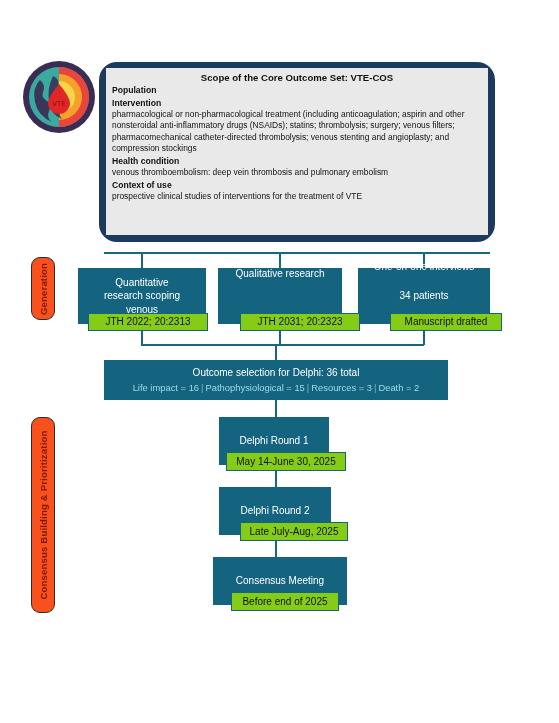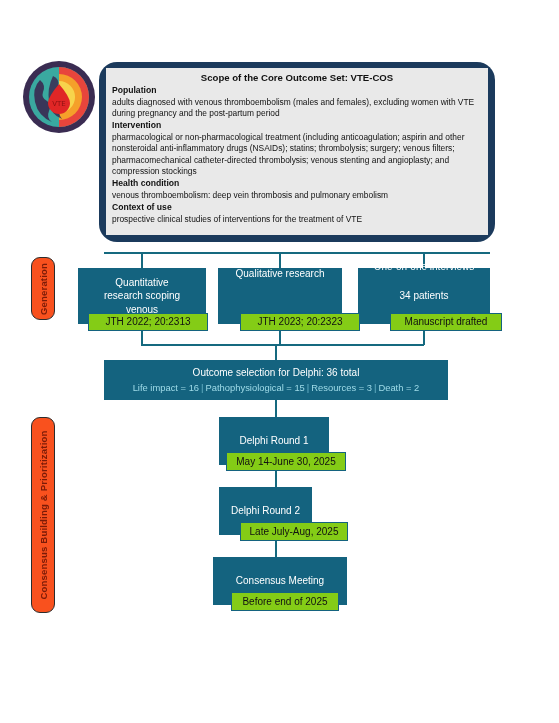--- a/index.html
+++ b/index.html
@@ -128,21 +128,21 @@
   #box-inter { left: 358px; top: 268px; width: 132px; height: 56px; gap: 16px; }
 
   #box-outcome {
     left: 104px; top: 360px; width: 344px; height: 40px;
     font-size: 10px; line-height: 15px;
   }
   #box-outcome .ln2 { color: #9fdbe8; font-size: 9.4px; }
   #box-outcome .sep { color: #6fb9cc; padding: 0 2px; }
 
   #box-round1 { left: 219px; top: 417px; width: 110px; height: 48px; }
-  #box-round2 { left: 219px; top: 487px; width: 93px; height: 48px; }
+  #box-round2 { left: 219px; top: 487px; width: 112px; height: 48px; }
   #box-meeting{ left: 213px; top: 557px; width: 134px; height: 48px; }
 
   
   .cap {
     position: absolute;
     background: #84cc16;
     border: 1.4px solid #14637f;
     box-sizing: border-box;
     color: #111;
     font-size: 10px;
@@ -175,21 +175,20 @@
     <path d="M33 18 q7 3 5 10 q-2 7 3 11 q4 4 0 10 q-4 6 1 12 q-11 -4 -13 -17 q-2 -14 4 -26 Z" fill="#3a2c52" opacity="0.85"></path>
     <path d="M39 26 q11 13 11 19 a11 11 0 0 1 -22 0 q0 -6 11 -19 Z" fill="#e02626"></path>
     <text x="39" y="48" fill="#8c1111" font-size="7" font-family="DejaVu Sans, sans-serif" text-anchor="middle">VTE</text>
   </svg>
 
   <div id="scope-box">
     <div id="scope-inner">
       <div id="scope-title">Scope of the Core Outcome Set: VTE-COS</div>
 
       <div class="scope-head">Population</div>
-      <div class="scope-body">adults diagnosed with venous thromboembolism (males and females), excluding women with VTE during pregnancy and the post-partum period</div>
 
       <div class="scope-head">Intervention</div>
       <div class="scope-body">pharmacological or non-pharmacological treatment (including anticoagulation; aspirin and other nonsteroidal anti-inflammatory drugs (NSAIDs); statins; thrombolysis; surgery; venous filters; pharmacomechanical catheter-directed thrombolysis; venous stenting and angioplasty; and compression stockings</div>
 
       <div class="scope-head">Health condition</div>
       <div class="scope-body">venous thromboembolism: deep vein thrombosis and pulmonary embolism</div>
 
       <div class="scope-head">Context of use</div>
       <div class="scope-body">prospective clinical studies of interventions for the treatment of VTE</div>
     </div>
@@ -218,21 +217,21 @@
     <span class="ln">scoping review</span>
   </div>
 
   <div id="box-inter" class="tbox">
     <span class="ln">One-on-one interviews</span>
     <span class="ln">34 patients</span>
     <span class="ln">7 professionals</span>
   </div>
 
   <div id="cap-quant" class="cap">JTH 2022; 20:2313</div>
-  <div id="cap-qual" class="cap">JTH 2023; 20:2323</div>
+  <div id="cap-qual" class="cap">JTH 2031; 20:2323</div>
   <div id="cap-inter" class="cap">Manuscript drafted</div>
 
   <div class="vline" style="left:141px; top:331px; height:14px;"></div>
   <div class="vline" style="left:279px; top:331px; height:14px;"></div>
   <div class="vline" style="left:423px; top:331px; height:14px;"></div>
   <div class="hline" style="left:141px; top:344px; width:283px;"></div>
   <div class="vline" style="left:275px; top:344px; height:17px;"></div>
 
   <div id="box-outcome" class="tbox">
     <span class="ln">Outcome selection for Delphi: 36 total</span>

